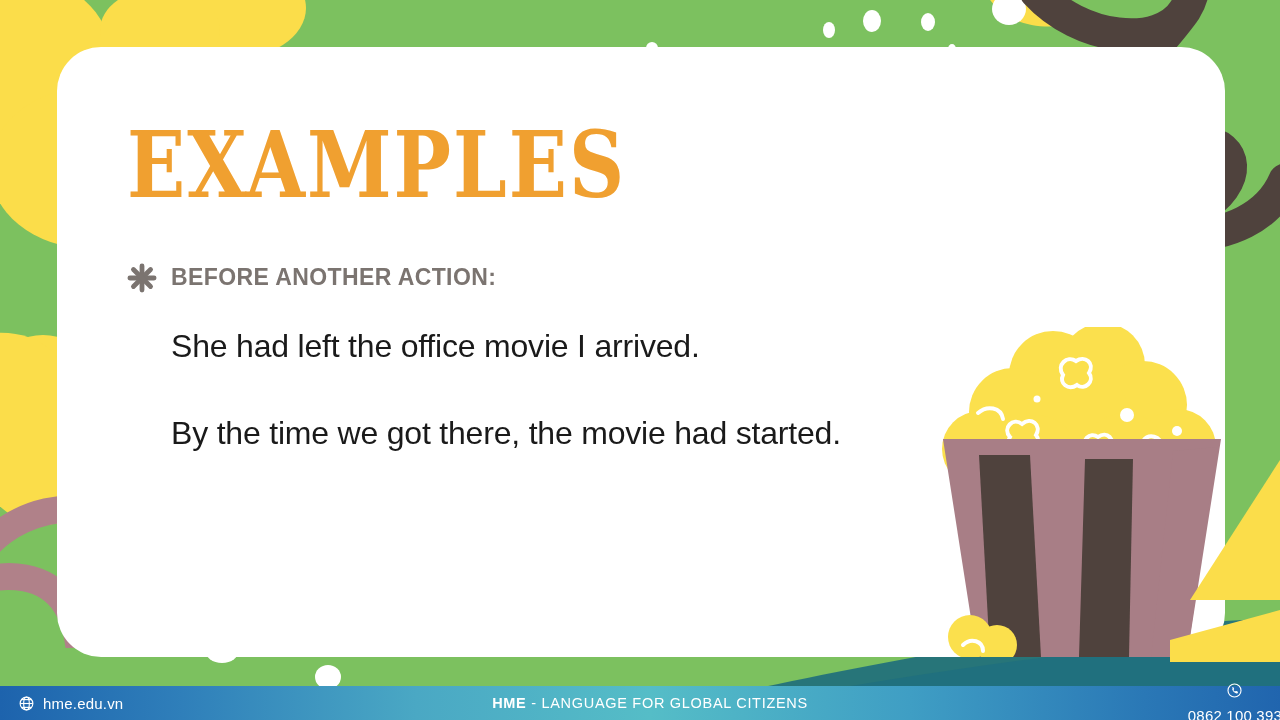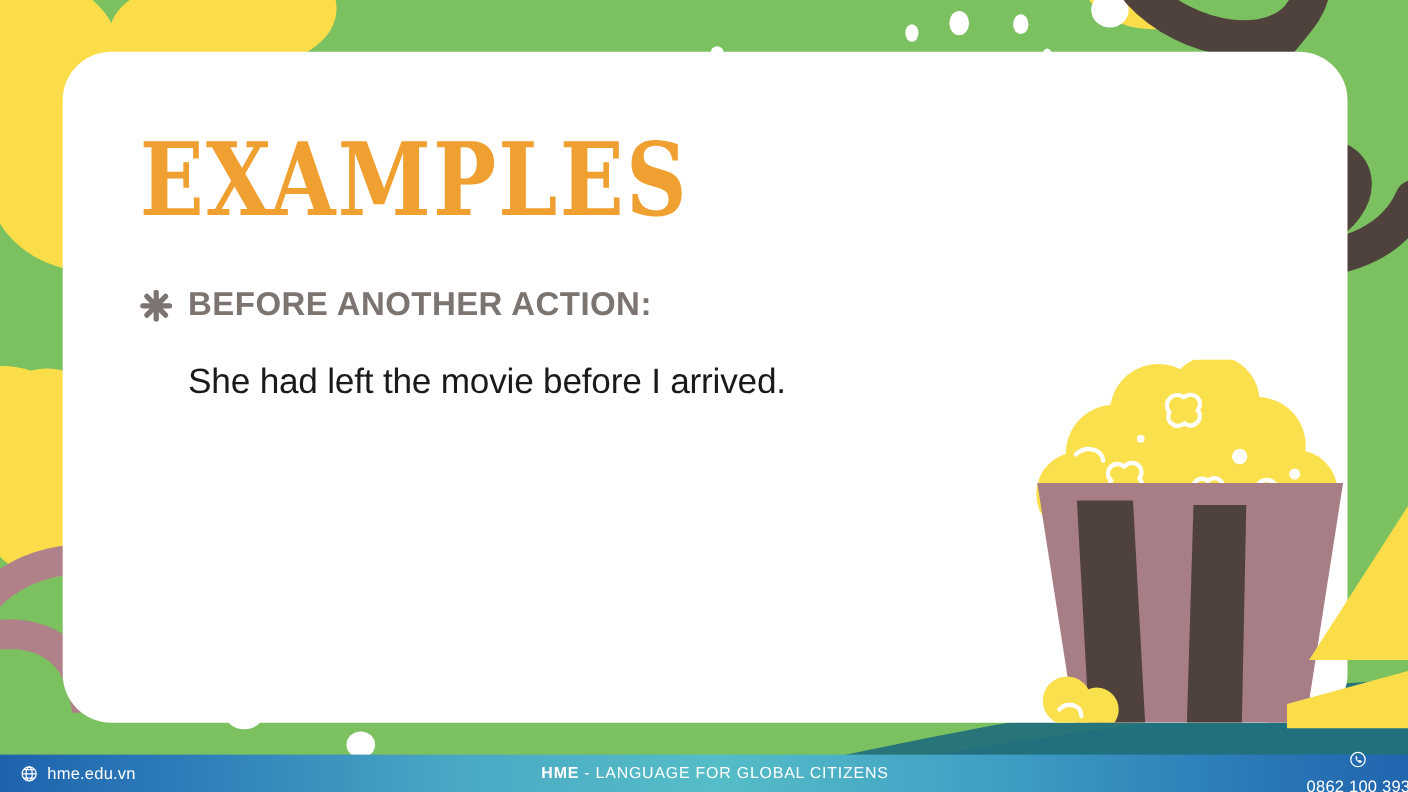--- a/index.html
+++ b/index.html
@@ -78,21 +78,21 @@
     width: 30px;
     height: 30px;
     flex: 0 0 30px;
     margin-top: 4px;
   }
   .aster svg { display: block; width: 30px; height: 30px; }
 
   .bullet-head {
     font-family: "Liberation Sans", sans-serif;
     font-weight: 700;
-    font-size: 30px;
+    font-size: 23px;
     letter-spacing: 0.4px;
     line-height: 36px;
     white-space: nowrap;
   }
   .head-gray  { color: #7b7470; }
   .head-green { color: #7cbd60; }
 
   .example {
     font-family: "Liberation Sans", sans-serif;
     font-weight: 400;
@@ -232,24 +232,25 @@
             <g fill="#7b7470">
               <rect x="12.6" y="0.5" width="4.8" height="29" rx="2.4"></rect>
               <rect x="12.6" y="0.5" width="4.8" height="29" rx="2.4" transform="rotate(45 15 15)"></rect>
               <rect x="12.6" y="0.5" width="4.8" height="29" rx="2.4" transform="rotate(90 15 15)"></rect>
               <rect x="12.6" y="0.5" width="4.8" height="29" rx="2.4" transform="rotate(135 15 15)"></rect>
             </g>
           </svg>
         </span>
         <span class="bullet-head head-gray">BEFORE ANOTHER ACTION:</span>
       </div>
-      <div class="example">She had left the movie before I arrived.</div>
+      <div class="example">She had left the office movie I arrived.</div>
 
       <div class="gap"></div>
 
+      <div class="example">By the time we got there, the movie had started.</div>
 
     </div>
 
     <svg style="position:absolute; right:-10px; bottom:0; width:300px; height:330px;" viewBox="0 0 300 330" xmlns="http://www.w3.org/2000/svg">
 
       <g fill="#fbe04d">
         <circle cx="118" cy="48" r="44"></circle>
         <circle cx="168" cy="38" r="42"></circle>
         <circle cx="78" cy="85" r="44"></circle>
         <circle cx="208" cy="78" r="44"></circle>

